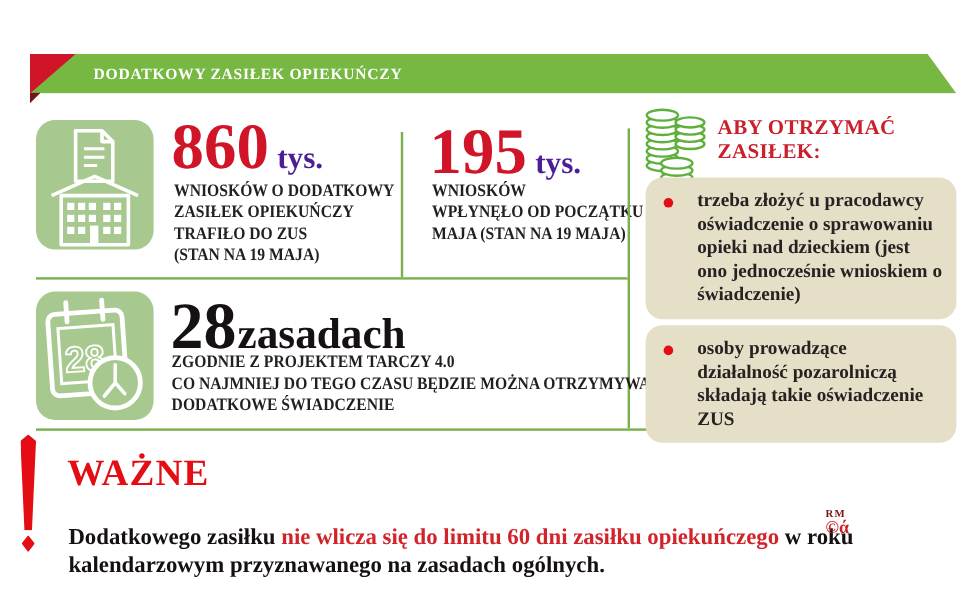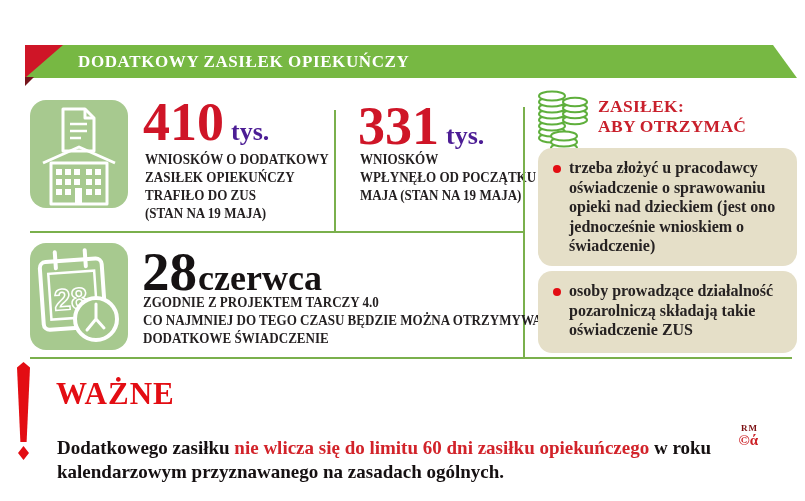--- a/index.html
+++ b/index.html
@@ -9,21 +9,21 @@
 
   
   .banner { position:absolute; left:25px; top:45px; width:772px; height:33px;
             background:#77b843;
             clip-path:polygon(0 0, calc(100% - 24px) 0, 100% 100%, 0 100%); }
   .banner-flag { position:absolute; left:25px; top:45px; width:38px; height:33px;
             background:#cf1527; clip-path:polygon(0 0, 100% 0, 0 100%); }
   .banner-fold { position:absolute; left:25px; top:77px; width:9px; height:9px;
             background:#76141c; clip-path:polygon(0 0, 100% 0, 0 100%); }
   .banner-title { position:absolute; left:78px; top:45px; height:33px; line-height:33px;
-            color:#fff; font-size:17px; font-weight:bold; letter-spacing:0.6px; white-space:nowrap; }
+            color:#fff; font-size:13px; font-weight:bold; letter-spacing:0.6px; white-space:nowrap; }
 
   
   .tile { position:absolute; background:#a7c98f; border-radius:16px; }
   .tile-1 { left:30px; top:100px; width:98px; height:108px; }
   .tile-2 { left:30px; top:243px; width:98px; height:107px; }
   .coins { position:absolute; left:536px; top:86px; width:54px; height:76px; }
 
   
   .stat-num { position:absolute; display:flex; align-items:baseline; white-space:nowrap; }
   .stat-num .big { font-size:54px; line-height:1; font-weight:bold; color:#cf1527; }
@@ -44,39 +44,39 @@
   .v1 { left:334px; top:110px; height:121px; }
   .v2 { left:523px; top:107px; height:250px; }
   .hline { position:absolute; height:1.5px; background:#7ab04c; }
   .h1 { left:30px; top:231px; width:493px; }
   .h2 { left:30px; top:357px; width:762px; }
 
   
   .howto-title { position:absolute; left:598px; top:96px; font-size:17.5px; line-height:20px;
             font-weight:bold; color:#c9202c; letter-spacing:0.3px; }
   .note-box { position:absolute; left:538px; width:259px; background:#e5dfc8; border-radius:14px;
-            padding:10px 12px 10px 15px; display:flex; gap:8px; }
+            padding:10px 12px 10px 15px; display:flex; gap:20px; }
   .box-1 { top:148px; min-height:113px; }
   .box-2 { top:271px; min-height:82px;justify-content:flex-end; }
   .bullet { width:8px; height:8px; border-radius:50%; background:#e30d13; margin-top:7px; flex-shrink:0; }
   .note-text { font-size:16px; line-height:19.5px; font-weight:bold; color:#262222; }
 
   
   .excl-bar { position:absolute; left:17px; top:362px; width:13px; height:80px; background:#e30d13;
             clip-path:polygon(50% 0%, 100% 7%, 74% 100%, 26% 100%, 0% 7%); }
   .excl-dot { position:absolute; left:18px; top:446px; width:11px; height:14px; background:#e30d13;
             clip-path:polygon(50% 0, 100% 50%, 50% 100%, 0 50%); }
   .wazne { position:absolute; left:56px; top:376px; font-size:31px; font-weight:bold;
             color:#e30d13; letter-spacing:1px; }
   .wazne-text { position:absolute; left:57px; top:402px; width:690px; font-size:19px;
             line-height:24px; font-weight:bold; color:#151011;margin-top:34px; }
   .wazne-text .hl { color:#d2232a; }
 
   
-  .watermark { position:absolute; left:720px; top:423px; width:38px; text-align:right; }
+  .watermark { position:absolute; left:688px; top:423px; width:38px; text-align:left; }
   .wm-top { font-size:9px; font-weight:bold; color:#7c1113; letter-spacing:1px; line-height:10px; }
   .wm-bottom { font-size:15px; font-weight:bold; color:#cc2026; line-height:15px; }
 </style>
 </head>
 <body>
 
 <div class="page">
 
   <div class="banner"></div>
   <div class="banner-flag"></div>
@@ -105,32 +105,32 @@
           <rect x="65" y="79" width="6" height="6"></rect>
         <rect x="26" y="89" width="6" height="6"></rect>
           <rect x="35" y="89" width="6" height="6"></rect>
           <rect x="56" y="89" width="6" height="6"></rect>
           <rect x="65" y="89" width="6" height="6"></rect>
         <rect x="45" y="88" width="7" height="16"></rect>
       </g>
     </svg>
   </div>
   <div class="stat-num num-1">
-    <span class="big">410</span>
+    <span class="big">860</span>
     <span class="unit">tys.</span>
   </div>
   <div class="stat-lines lines-1">
     <div>WNIOSKÓW O DODATKOWY</div>
     <div>ZASIŁEK OPIEKUŃCZY</div>
     <div>TRAFIŁO DO ZUS</div>
     <div>(STAN NA 19 MAJA)</div>
   </div>
 
   <div class="stat-num num-2">
-    <span class="big">331</span>
+    <span class="big">195</span>
     <span class="unit">tys.</span>
   </div>
   <div class="stat-lines lines-2">
     <div>WNIOSKÓW</div>
     <div>WPŁYNĘŁO OD POCZĄTKU</div>
     <div>MAJA (STAN NA 19 MAJA)</div>
   </div>
 
   <div class="vline v1"></div>
   <div class="vline v2"></div>
@@ -146,21 +146,21 @@
         <text x="24" y="66" font-size="30" font-weight="bold" font-family="Liberation Sans, sans-serif" fill="none" stroke="#ffffff" stroke-width="1.5">28</text>
       </g>
       <g fill="none" stroke="#ffffff">
         <circle cx="66" cy="76" r="21" stroke-width="4" fill="#a7c98f"></circle>
         <path d="M66 76 L66 61 M66 76 L57 87 M66 76 L74 85" stroke-width="3" stroke-linecap="round"></path>
       </g>
     </svg>
   </div>
   <div class="stat-num num-3">
     <span class="big">28</span>
-    <span class="unit">czerwca</span>
+    <span class="unit">zasadach</span>
   </div>
   <div class="stat-lines lines-3">
     <div>ZGODNIE Z PROJEKTEM TARCZY 4.0</div>
     <div>CO NAJMNIEJ DO TEGO CZASU BĘDZIE MOŻNA OTRZYMYWAĆ</div>
     <div>DODATKOWE ŚWIADCZENIE</div>
   </div>
 
   <div class="coins">
     <svg width="54" height="76" viewBox="0 0 54 76">
       <g stroke="#5faf3c" stroke-width="2" fill="#ffffff">
@@ -177,22 +177,22 @@
         <ellipse cx="39" cy="22" rx="12" ry="4.2"></ellipse>
           <ellipse cx="39" cy="16" rx="12" ry="4.2"></ellipse>
         <ellipse cx="28" cy="68" rx="13" ry="4.5"></ellipse>
           <ellipse cx="28" cy="62" rx="13" ry="4.5"></ellipse>
         <ellipse cx="28" cy="56" rx="13" ry="4.5"></ellipse>
           <ellipse cx="28" cy="50" rx="13" ry="4.5"></ellipse>
       </g>
     </svg>
   </div>
   <div class="howto-title">
+    <div>ABY OTRZYMAĆ</div>
     <div>ZASIŁEK:</div>
-    <div>ABY OTRZYMAĆ</div>
   </div>
 
   <div class="note-box box-1">
     <span class="bullet"></span>
     <span class="note-text">trzeba złożyć u pracodawcy oświadczenie o sprawowaniu opieki nad dzieckiem (jest ono jednocześnie wnioskiem o świadczenie)</span>
   </div>
   <div class="note-box box-2">
     <span class="bullet"></span>
     <span class="note-text">osoby prowadzące działalność pozarolniczą składają takie oświadczenie ZUS</span>
   </div>

